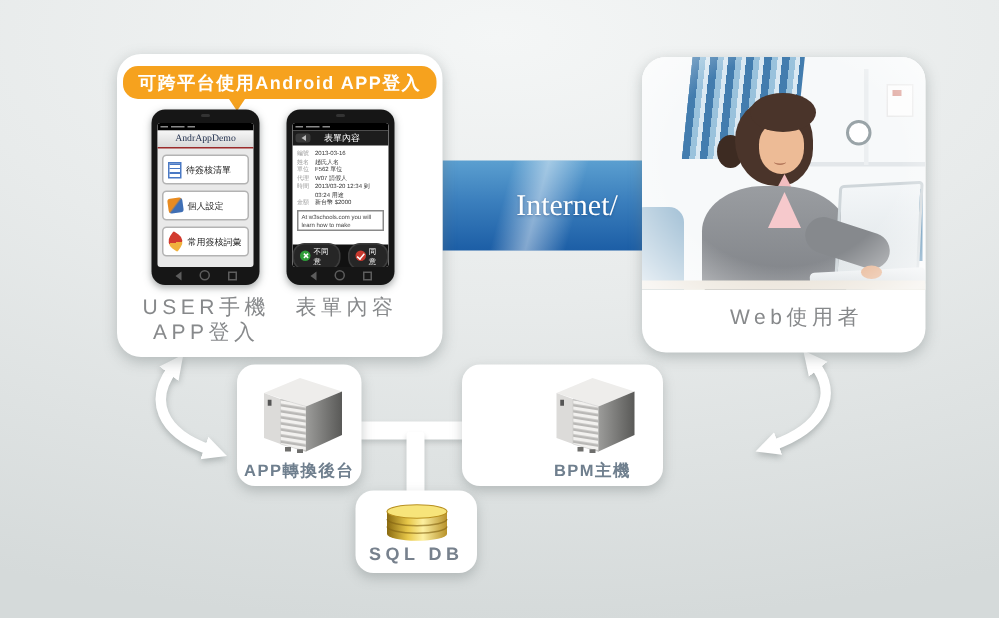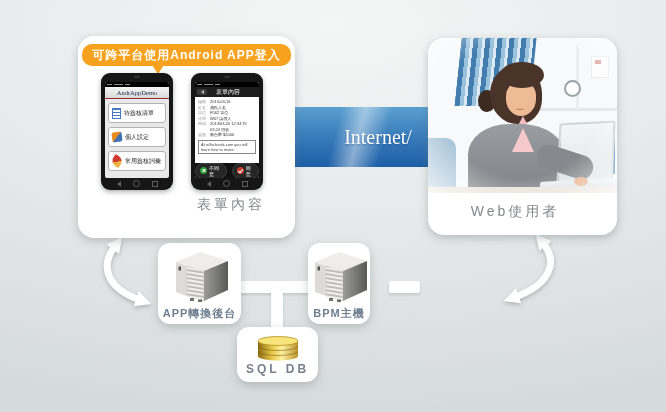--- a/index.html
+++ b/index.html
@@ -108,26 +108,26 @@
   .arm{position:absolute;left:108px;top:112px;width:58px;height:24px;background:#86898d;
     border-radius:12px;transform:rotate(18deg);}
   .hand{position:absolute;left:146px;top:139px;width:14px;height:9px;background:#e6b08c;border-radius:50%;}
   .lap-screen{position:absolute;left:130px;top:84px;width:52px;height:60px;border-radius:3px;
     background:linear-gradient(#f3f6f8,#dde3e6);border:2px solid #cfd6da;transform:rotate(3deg) skewY(-6deg);}
   .lap-base{position:absolute;left:112px;top:142px;width:77px;height:13px;border-radius:3px;
     background:linear-gradient(#eef1f3,#cdd3d7);transform:rotate(-3deg);}
   .desk{position:absolute;left:0;top:149px;width:189px;height:8px;background:#eae3d8;}
   .fade{position:absolute;inset:0;
     background:radial-gradient(ellipse at 50% 45%,rgba(255,255,255,0) 58%,rgba(255,255,255,.7) 96%);}
-  #caption-web{left:0;top:165px;width:174px;}
+  #caption-web{left:16px;top:165px;width:174px;}
   
   .srv-card{position:absolute;background:#fff;border-radius:12px;z-index:3;
     box-shadow:0 3px 8px rgba(105,115,115,.35);display:flex;flex-direction:column;align-items:center;}
   #srv-app{left:158px;top:243px;width:83px;height:81px;}
-  #srv-bpm{left:308px;top:243px;width:62px;height:81px;}
+  #srv-bpm{left:308px;top:243px;width:94px;height:81px;padding-left:40px;}
   #srv-erp{left:418px;top:243px;width:80px;height:81px;}
   #db-card{left:237px;top:327px;width:81px;height:55px;}
   .srv-label{color:#6f7f8e;font-size:11px;font-weight:600;letter-spacing:1px;margin-top:4px;white-space:nowrap;}
   .srv-ic{margin-top:5px;}
   .db-ic{margin-top:7px;}
   #db-label{color:#77818d;font-size:12px;font-weight:600;letter-spacing:3px;}
   .conn{position:absolute;background:#fff;z-index:2;border-radius:2px;
     box-shadow:0 2px 3px rgba(110,120,120,.25);}
   #conn-a{left:239px;top:281px;width:71px;height:12px;}
   #conn-b{left:271px;top:288px;width:12px;height:42px;}
@@ -255,20 +255,24 @@
           </span>
         </div>
       </div>
       <div class="navbar">
         <span class="nav-tri"></span>
         <span class="nav-cir"></span>
         <span class="nav-sq"></span>
       </div>
     </div>
 
+    <div class="caption" id="caption-phone1">
+      <div>USER手機</div>
+      <div>APP登入</div>
+    </div>
     <div class="caption" id="caption-phone2">表單內容</div>
   </div>
 
   <div class="card" id="web-card">
     <div id="photo">
       <div class="blinds"></div>
       <div class="shelf-h"></div>
       <div class="shelf-v"></div>
       <div class="clock"></div>
       <div class="paper"></div>

